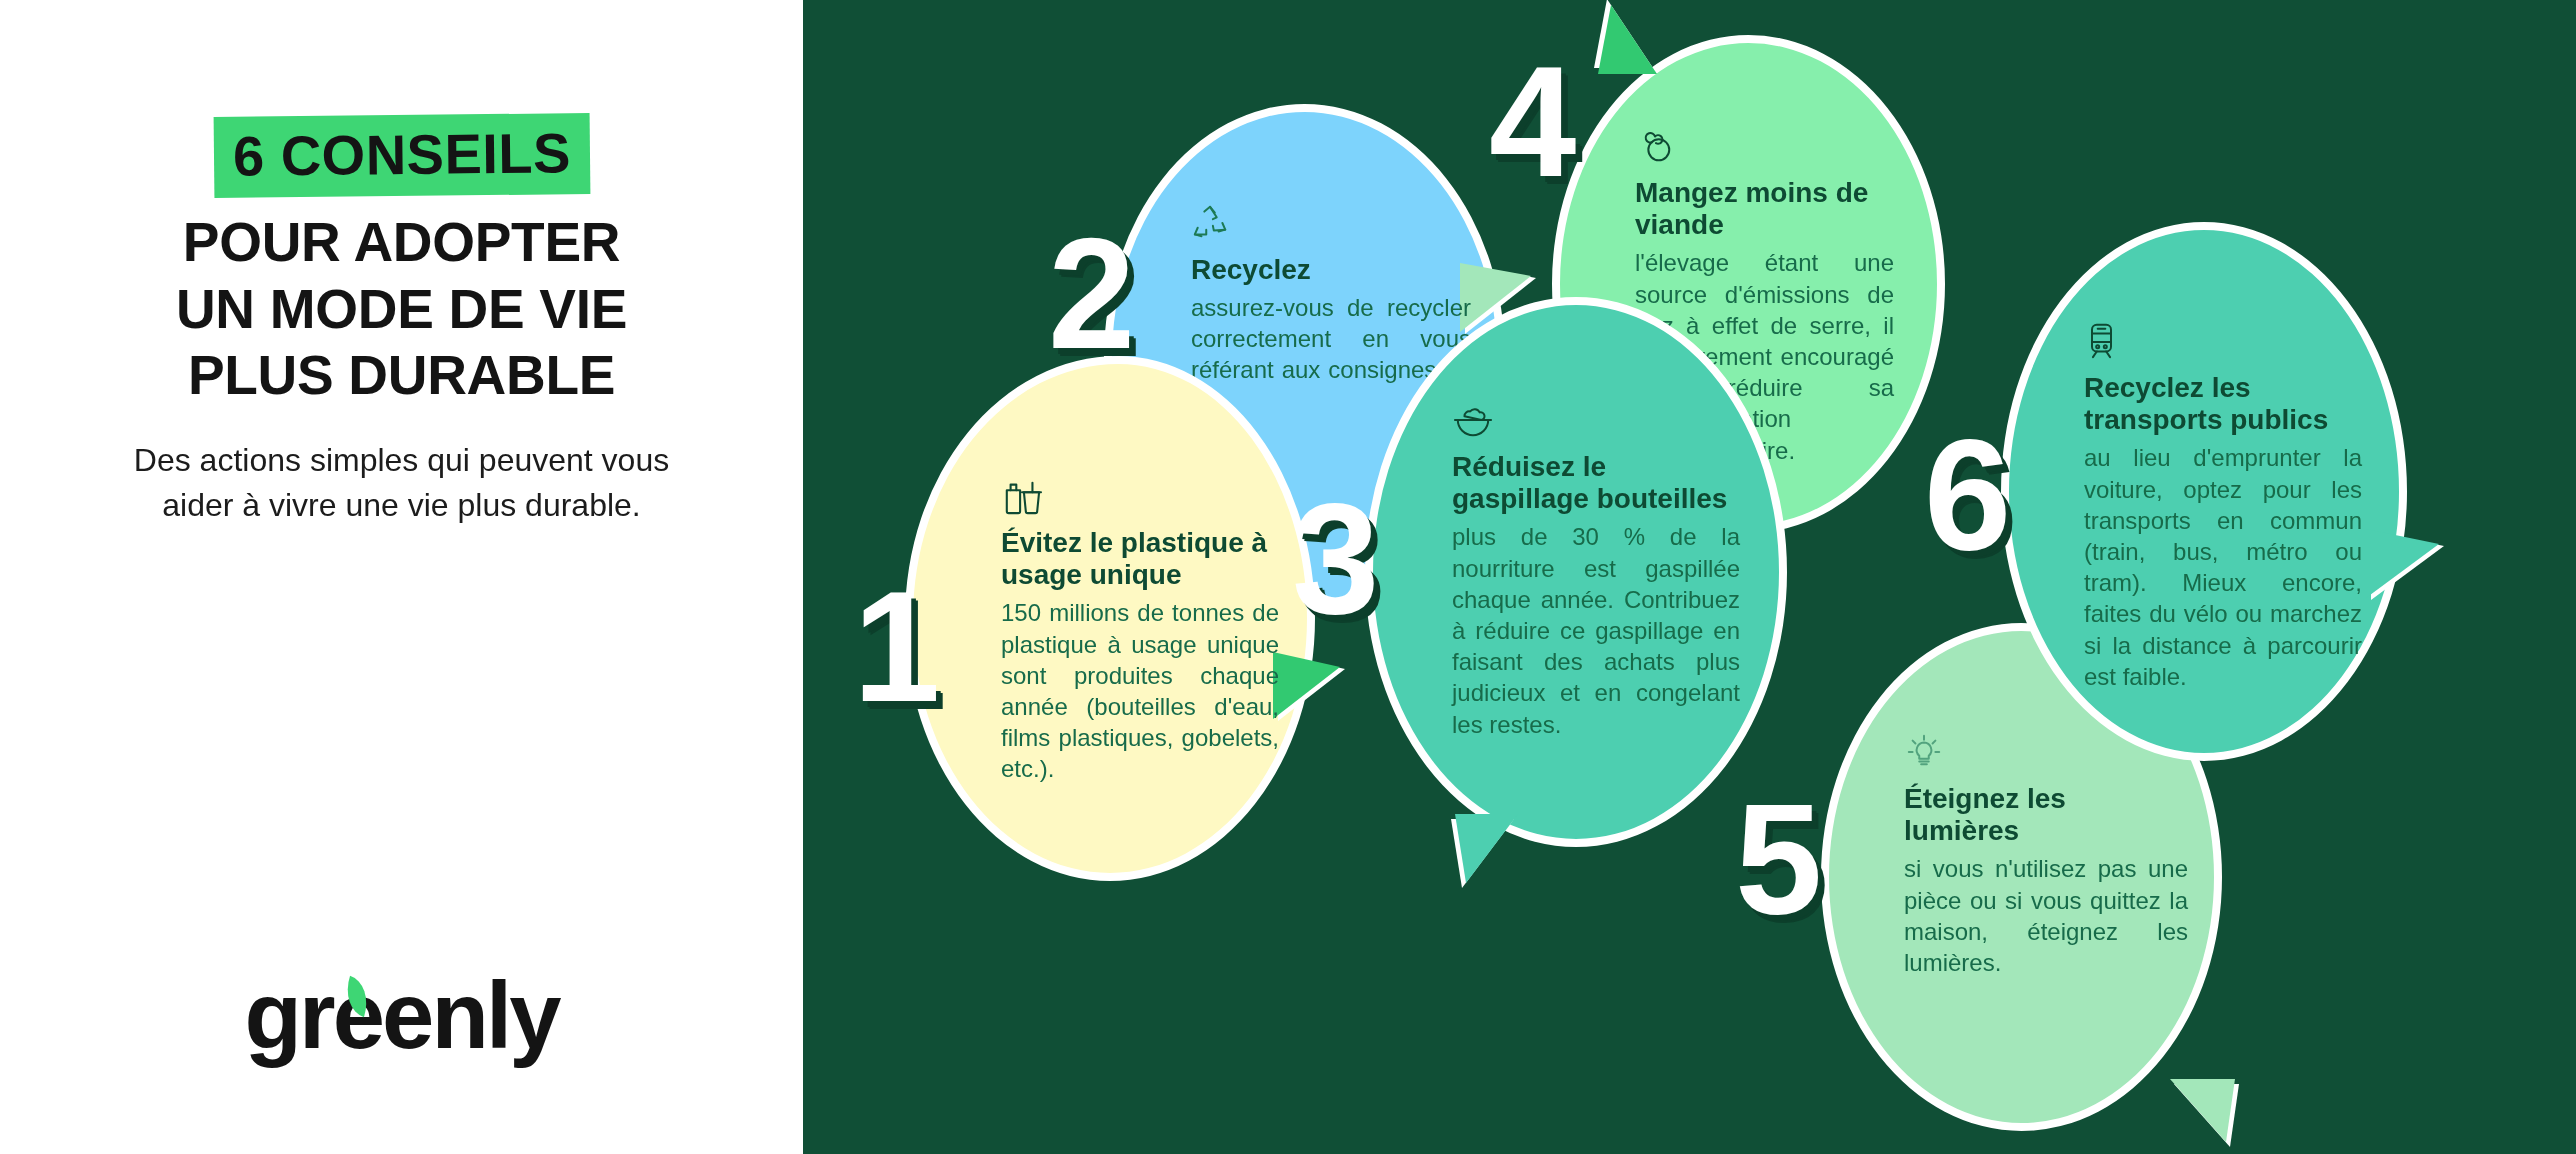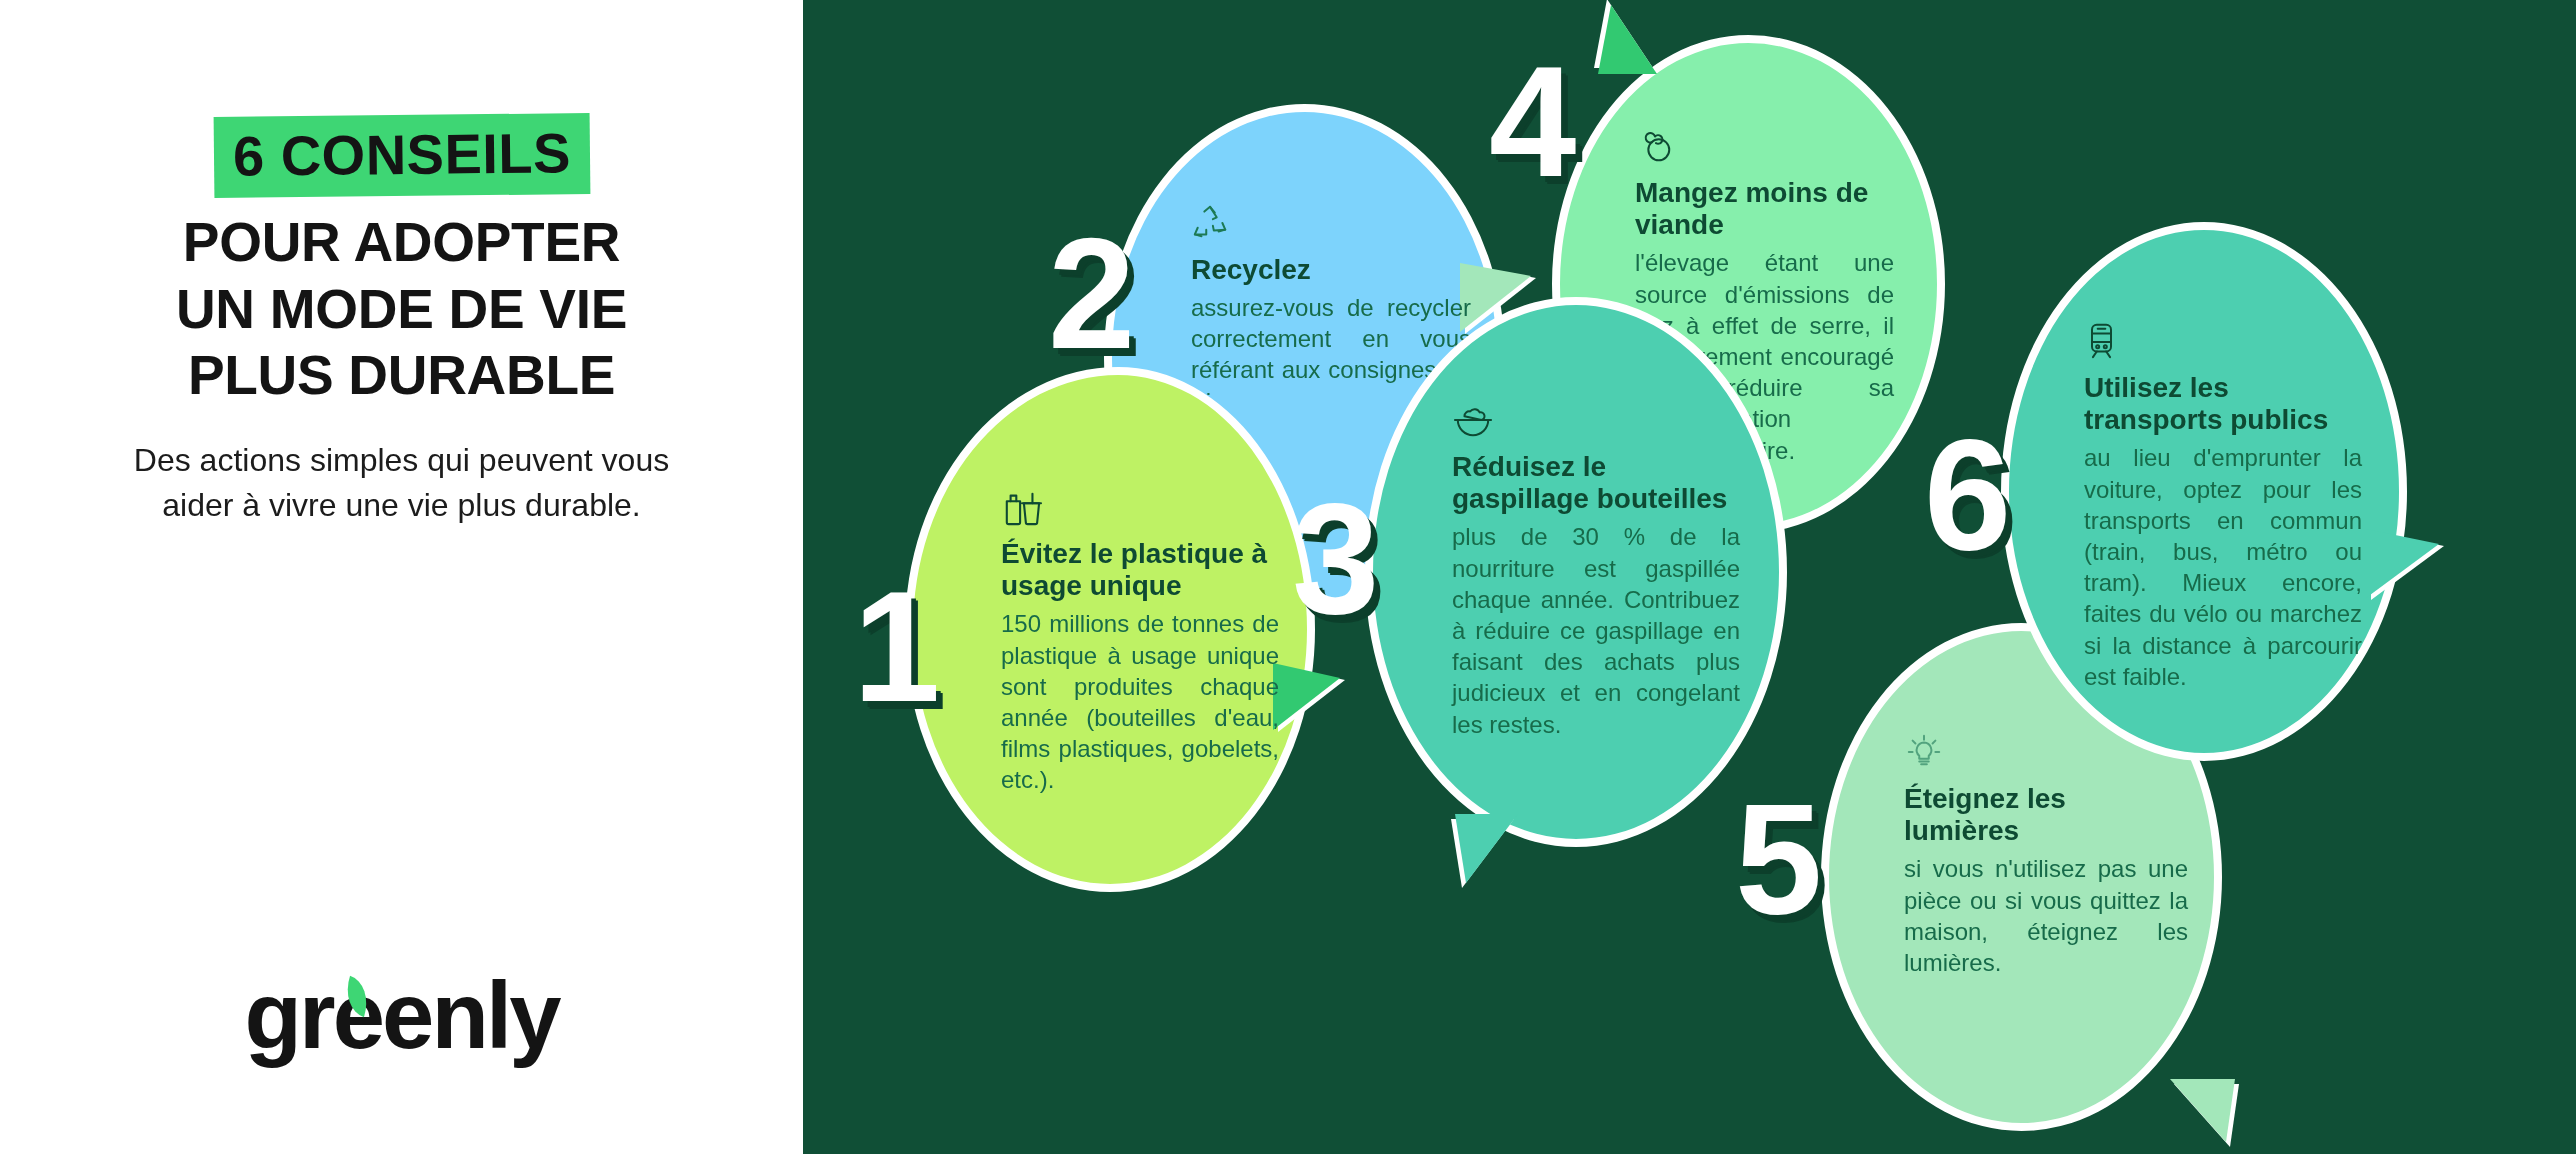--- a/index.html
+++ b/index.html
@@ -125,21 +125,21 @@
     line-height: 0.82;
     text-shadow:
        4.8px 5.8px 0 #0C3F2B,
        6.7px 7.7px 0 #0C3F2B;
     z-index: 40;
     font-size: 157px;
   }
 
   
   
-  #bubble-1 { left: 102px; width: 410px; top: 367px; height: 525px; background: #bef264; z-index: 12;
+  #bubble-1 { left: 102px; width: 410px; top: 356px; height: 525px; background: #fef9c3; z-index: 12;
               border-radius: 52% 48% 50% 50% / 50% 50% 50% 50%; }
   #bubble-1 .tail {
      right: -33px; top: 288px;
      border-left: 67px solid #32C971;
      border-top: 15.3px solid transparent;
      border-bottom: 52px solid transparent;
      filter: drop-shadow(5.8px 2.9px 0 #ffffff);
   }
   #bubble-1 .bub-content { left: 88px; top: 113px; width: 278px; }
   #bubble-1 .bub-title { font-size: 28px; }
@@ -350,21 +350,21 @@
             <rect x="8" y="3" width="20" height="28" rx="5"></rect>
             <path d="M8 12 h20"></path>
             <path d="M8 21 h20"></path>
             <path d="M14 7 h8"></path>
             <circle cx="14" cy="26" r="1.6"></circle>
             <circle cx="22" cy="26" r="1.6"></circle>
             <path d="M13 31 l-4 6"></path>
             <path d="M23 31 l4 6"></path>
           </svg>
         </span>
-        <div class="bub-title">Utilisez les transports publics</div>
+        <div class="bub-title">Recyclez les transports publics</div>
         <div class="bub-body">au lieu d'emprunter la voiture, optez pour les transports en commun (train, bus, métro ou tram). Mieux encore, faites du vélo ou marchez si la distance à parcourir est faible.</div>
       </div>
     </div>
     <div class="num" id="num-6">6</div>
 
   </div>
 </div>
 
 
 </body></html>

